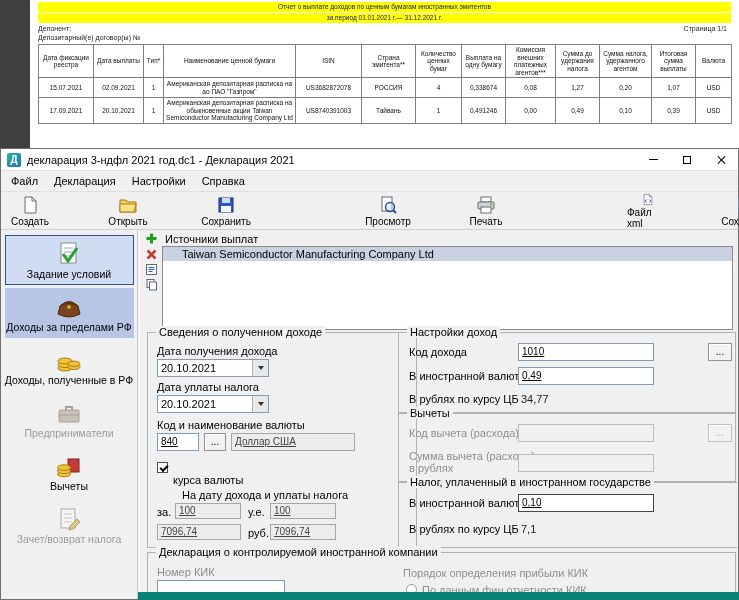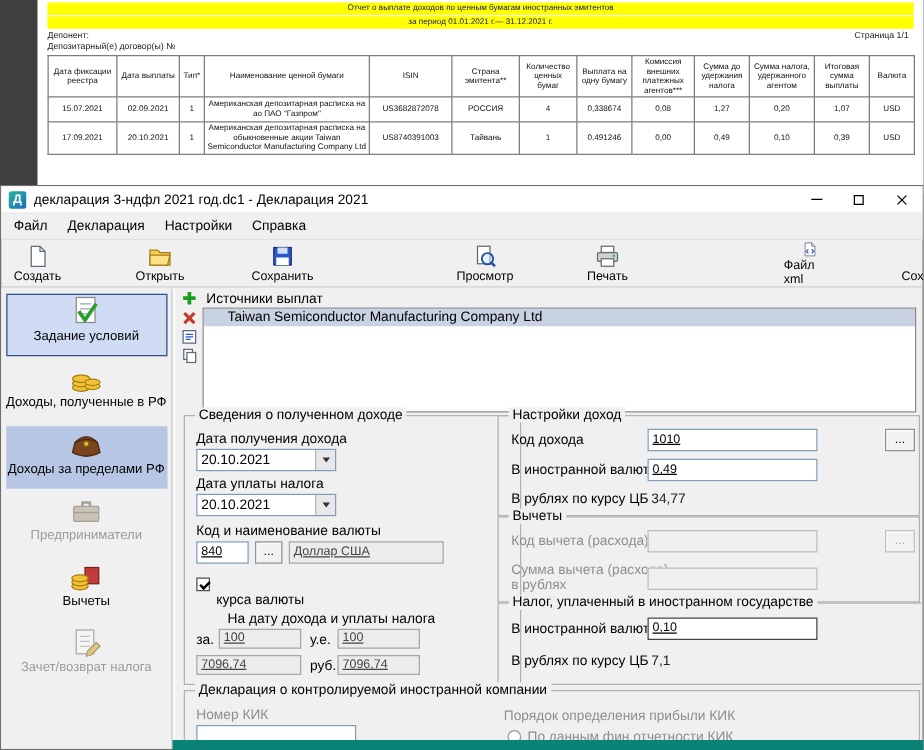--- a/index.html
+++ b/index.html
@@ -45,21 +45,21 @@
              border-bottom:1px solid #cfcfcf;gap:48px; }
   .tool-btn { min-width:50px; height:36px; display:flex; flex-direction:column; align-items:center;
               justify-content:center; font-size:10px; gap:1px; padding:0 4px; }
   .tool-sep { width:1px; height:32px; background:#c6c6c6; margin:0 8px; box-shadow:1px 0 0 #fff; }
 
   
   .sidebar { position:absolute; left:0; top:82px; width:137px; bottom:0; background:#f0f0f0;
              border-right:1px solid #c9c9c9; display:flex; flex-direction:column; align-items:center;
              padding-top:4px; overflow:hidden; }
   .side-item { width:129px; height:50px; margin-bottom:3px; display:flex; flex-direction:column;
-               align-items:center; justify-content:flex-start; gap:1px; font-size:10.5px; text-align:center;
+               align-items:center; justify-content:center; gap:1px; font-size:10.5px; text-align:center;
                border:1px solid transparent; }
   .side-item .side-label { white-space:nowrap; line-height:12px; }
   .side-item.selected { background:#cfdcf3; border:1px solid #33508c; }
   .side-item.active { background:#b7c6e4; }
   .side-item.disabled .side-label { color:#9b9b9b; }
 
   
   .main-panel { position:absolute; left:138px; top:82px; right:1px; bottom:1px; background:#f0f0f0;
                 border-left:1px solid #ffffff; overflow:hidden; }
   .src-btn { position:absolute; left:3px; width:17px; height:14px; display:flex; align-items:center;
@@ -267,39 +267,39 @@
       <div class="side-item selected">
         <svg width="26" height="26" viewBox="0 0 26 26">
             <rect x="5" y="2" width="15" height="20" fill="#fefefe" stroke="#8a8a8a"></rect>
             <line x1="8" y1="7" x2="17" y2="7" stroke="#9aa7b8"></line>
             <line x1="8" y1="11" x2="17" y2="11" stroke="#9aa7b8"></line>
             <line x1="8" y1="15" x2="17" y2="15" stroke="#9aa7b8"></line>
             <path d="M7 13 l5 7 l9 -13" fill="none" stroke="#2aa02a" stroke-width="3"></path>
           </svg>
         <span class="side-label">Задание условий</span>
       </div>
+      <div class="side-item active">
+        <svg width="26" height="26" viewBox="0 0 26 26">
+            <path d="M4 12 q9 -9 18 0 l2 8 q-11 6 -22 0 z" fill="#7a4420" stroke="#4c2708"></path>
+            <path d="M4 12 q9 -5 18 0" fill="none" stroke="#4c2708"></path>
+            <circle cx="13" cy="13" r="2" fill="#f2c236" stroke="#8a6a10"></circle>
+          </svg>
+        <span class="side-label">Доходы за пределами РФ</span>
+      </div>
       <div class="side-item">
         <svg width="26" height="26" viewBox="0 0 26 26">
             <g fill="#f2c236" stroke="#a87e12">
               <ellipse cx="9" cy="21" rx="7" ry="3"></ellipse>
               <ellipse cx="9" cy="17.5" rx="7" ry="3"></ellipse>
               <ellipse cx="9" cy="14" rx="7" ry="3"></ellipse>
               <ellipse cx="18" cy="20" rx="6" ry="2.6"></ellipse>
               <ellipse cx="18" cy="16.8" rx="6" ry="2.6"></ellipse>
             </g>
           </svg>
         <span class="side-label">Доходы, полученные в РФ</span>
-      </div>
-      <div class="side-item active">
-        <svg width="26" height="26" viewBox="0 0 26 26">
-            <path d="M4 12 q9 -9 18 0 l2 8 q-11 6 -22 0 z" fill="#7a4420" stroke="#4c2708"></path>
-            <path d="M4 12 q9 -5 18 0" fill="none" stroke="#4c2708"></path>
-            <circle cx="13" cy="13" r="2" fill="#f2c236" stroke="#8a6a10"></circle>
-          </svg>
-        <span class="side-label">Доходы за пределами РФ</span>
       </div>
       <div class="side-item disabled">
         <svg width="26" height="26" viewBox="0 0 26 26" opacity="0.75">
             <rect x="3" y="10" width="20" height="12" rx="1" fill="#bdb3a4" stroke="#8f867a"></rect>
             <path d="M10 10 v-3 h6 v3" fill="none" stroke="#8f867a" stroke-width="2"></path>
             <line x1="3" y1="15" x2="23" y2="15" stroke="#8f867a"></line>
           </svg>
         <span class="side-label">Предприниматели</span>
       </div>
       <div class="side-item">

